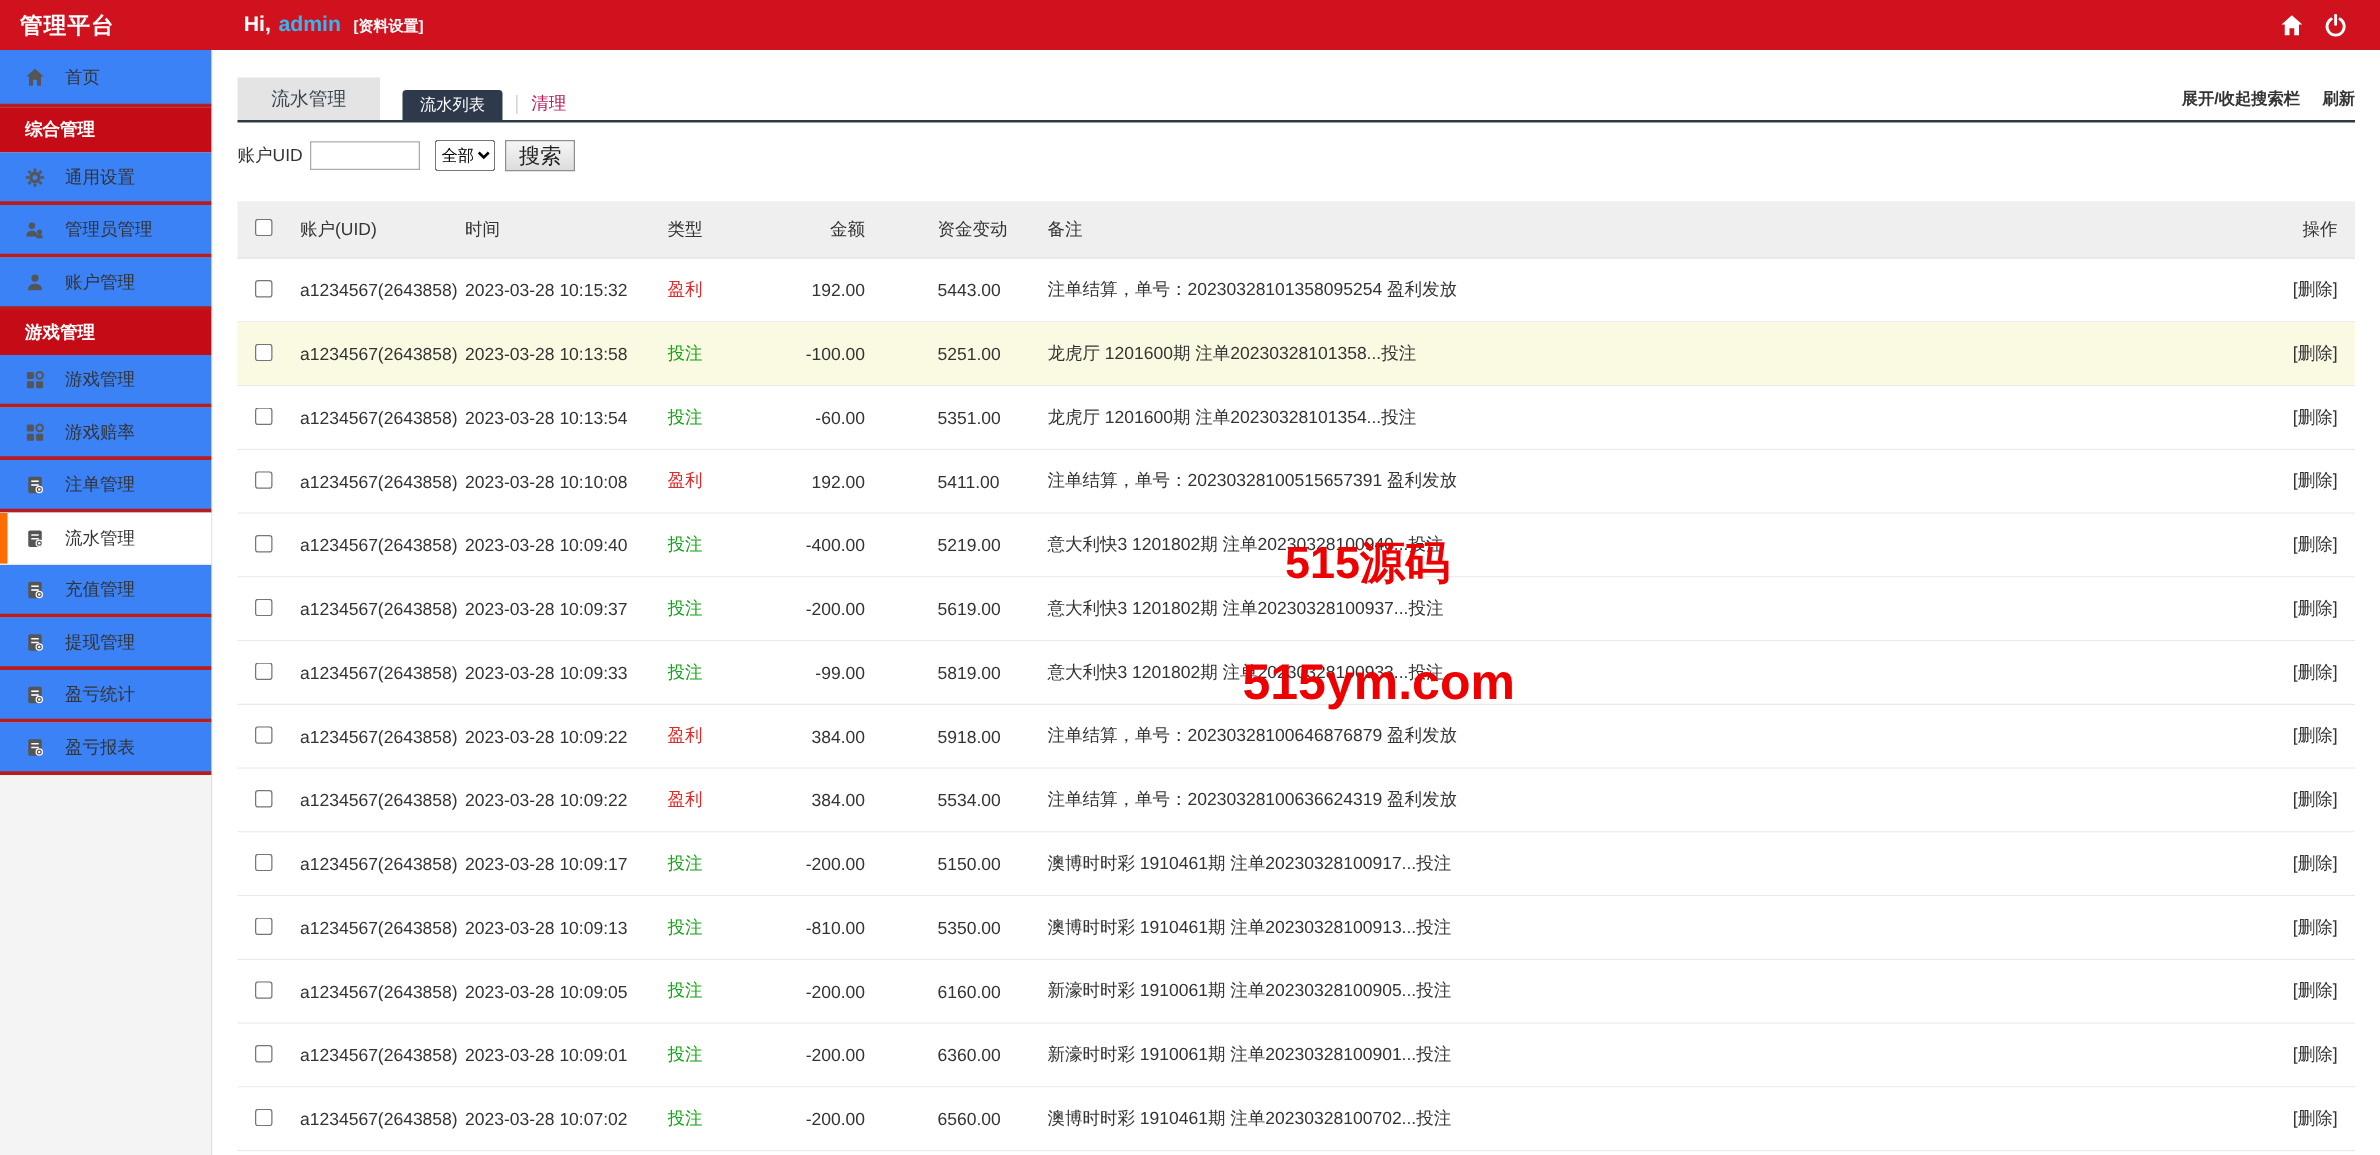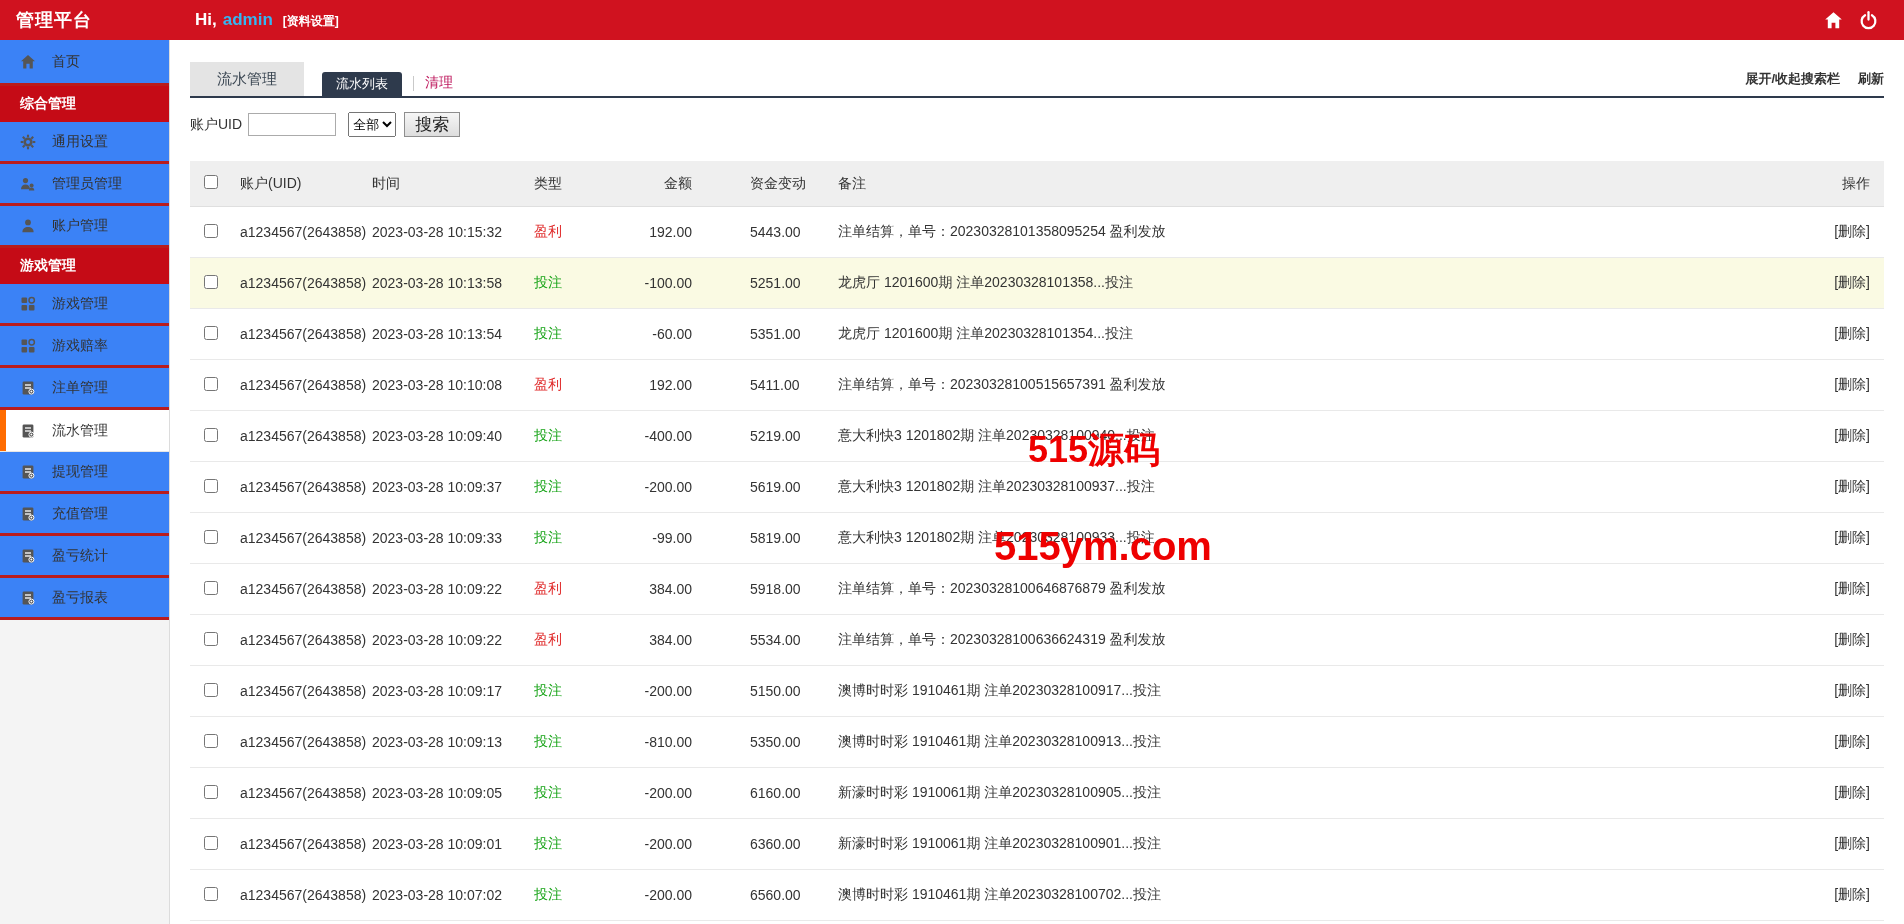--- a/index.html
+++ b/index.html
@@ -203,33 +203,33 @@
       <div class="side-item">
       <span class="sicon"><svg viewBox="0 0 16 16" width="16" height="16">
             <g>
               <rect x="2.6" y="1.4" width="10.8" height="13.2" rx="1.4" fill="#555"></rect>
               <line x1="5" y1="5" x2="11" y2="5" stroke="#fff" stroke-width="1.3"></line>
               <line x1="5" y1="8" x2="11" y2="8" stroke="#fff" stroke-width="1.3"></line>
               <circle cx="11.4" cy="11.6" r="2.5" fill="#555" stroke="#fff" stroke-width="1"></circle>
               <circle cx="11.4" cy="11.6" r="1" fill="#fff"></circle>
             </g>
           </svg></span>
+      <span class="slabel">充值管理</span>
+    </div>
+      <div class="side-item">
+      <span class="sicon"><svg viewBox="0 0 16 16" width="16" height="16">
+            <g>
+              <rect x="2.6" y="1.4" width="10.8" height="13.2" rx="1.4" fill="#555"></rect>
+              <line x1="5" y1="5" x2="11" y2="5" stroke="#fff" stroke-width="1.3"></line>
+              <line x1="5" y1="8" x2="11" y2="8" stroke="#fff" stroke-width="1.3"></line>
+              <circle cx="11.4" cy="11.6" r="2.5" fill="#555" stroke="#fff" stroke-width="1"></circle>
+              <circle cx="11.4" cy="11.6" r="1" fill="#fff"></circle>
+            </g>
+          </svg></span>
       <span class="slabel">提现管理</span>
-    </div>
-      <div class="side-item">
-      <span class="sicon"><svg viewBox="0 0 16 16" width="16" height="16">
-            <g>
-              <rect x="2.6" y="1.4" width="10.8" height="13.2" rx="1.4" fill="#555"></rect>
-              <line x1="5" y1="5" x2="11" y2="5" stroke="#fff" stroke-width="1.3"></line>
-              <line x1="5" y1="8" x2="11" y2="8" stroke="#fff" stroke-width="1.3"></line>
-              <circle cx="11.4" cy="11.6" r="2.5" fill="#555" stroke="#fff" stroke-width="1"></circle>
-              <circle cx="11.4" cy="11.6" r="1" fill="#fff"></circle>
-            </g>
-          </svg></span>
-      <span class="slabel">充值管理</span>
     </div>
       <div class="side-item">
       <span class="sicon"><svg viewBox="0 0 16 16" width="16" height="16">
             <g>
               <rect x="2.6" y="1.4" width="10.8" height="13.2" rx="1.4" fill="#555"></rect>
               <line x1="5" y1="5" x2="11" y2="5" stroke="#fff" stroke-width="1.3"></line>
               <line x1="5" y1="8" x2="11" y2="8" stroke="#fff" stroke-width="1.3"></line>
               <circle cx="11.4" cy="11.6" r="2.5" fill="#555" stroke="#fff" stroke-width="1"></circle>
               <circle cx="11.4" cy="11.6" r="1" fill="#fff"></circle>
             </g>

